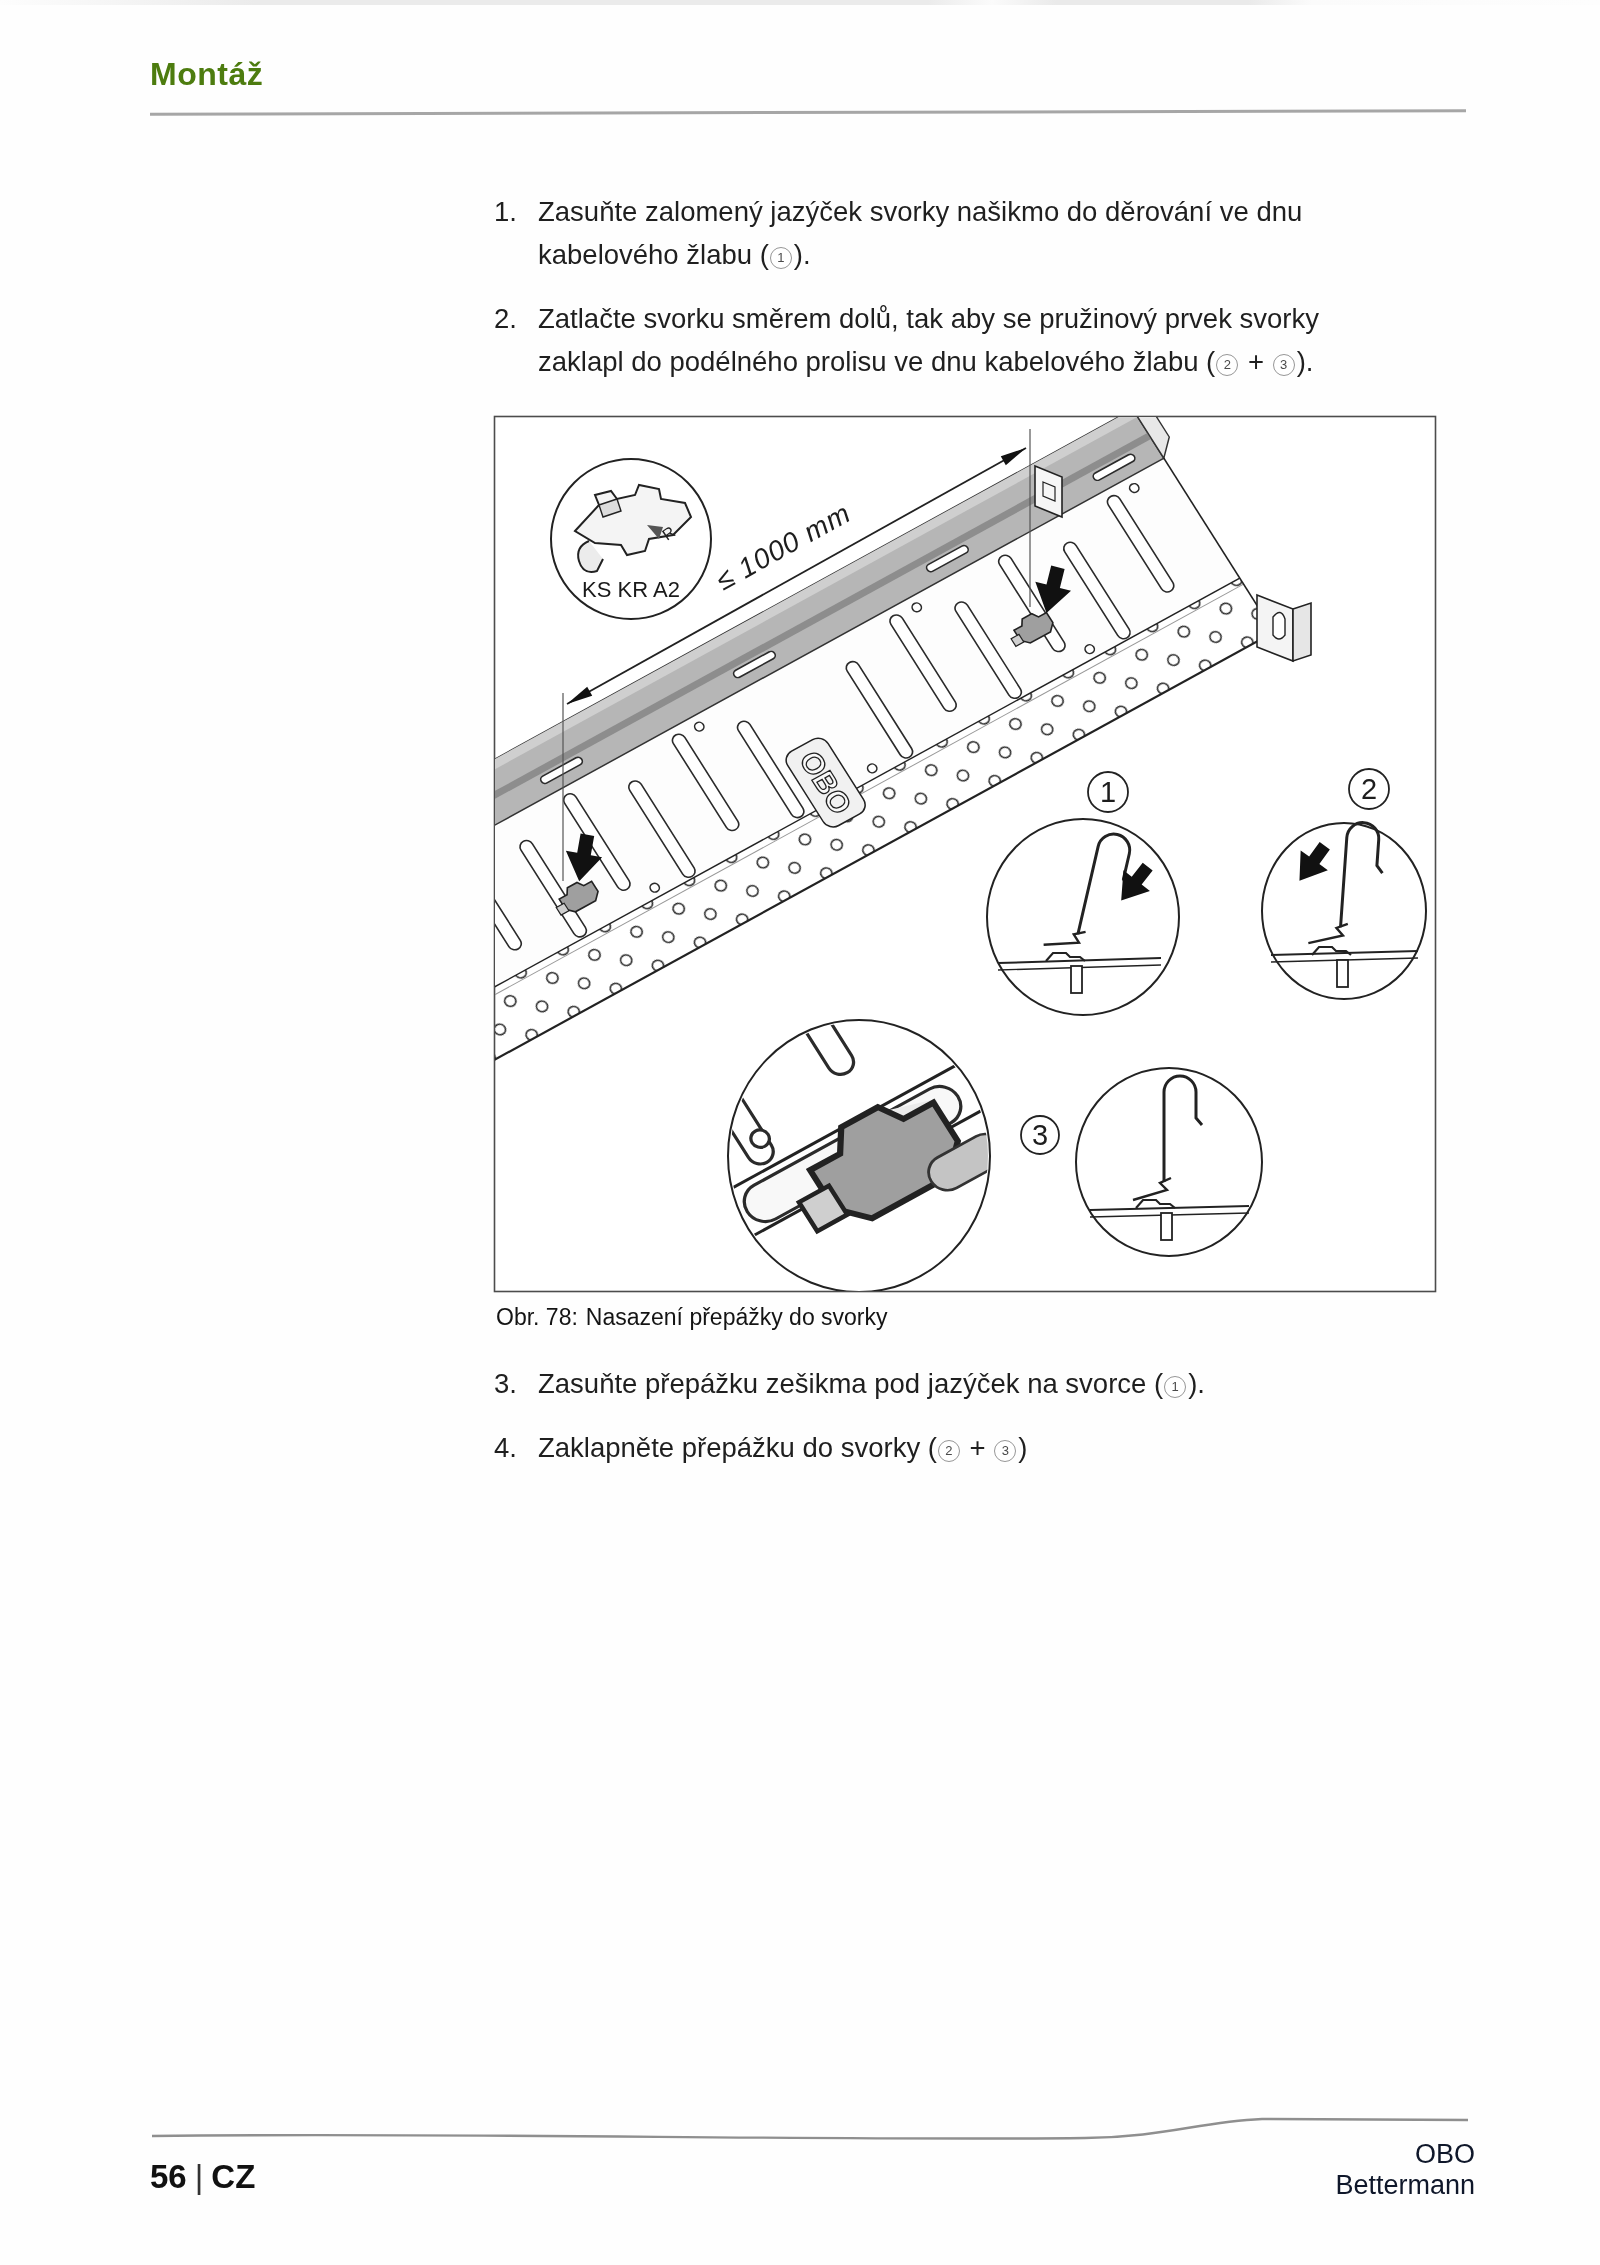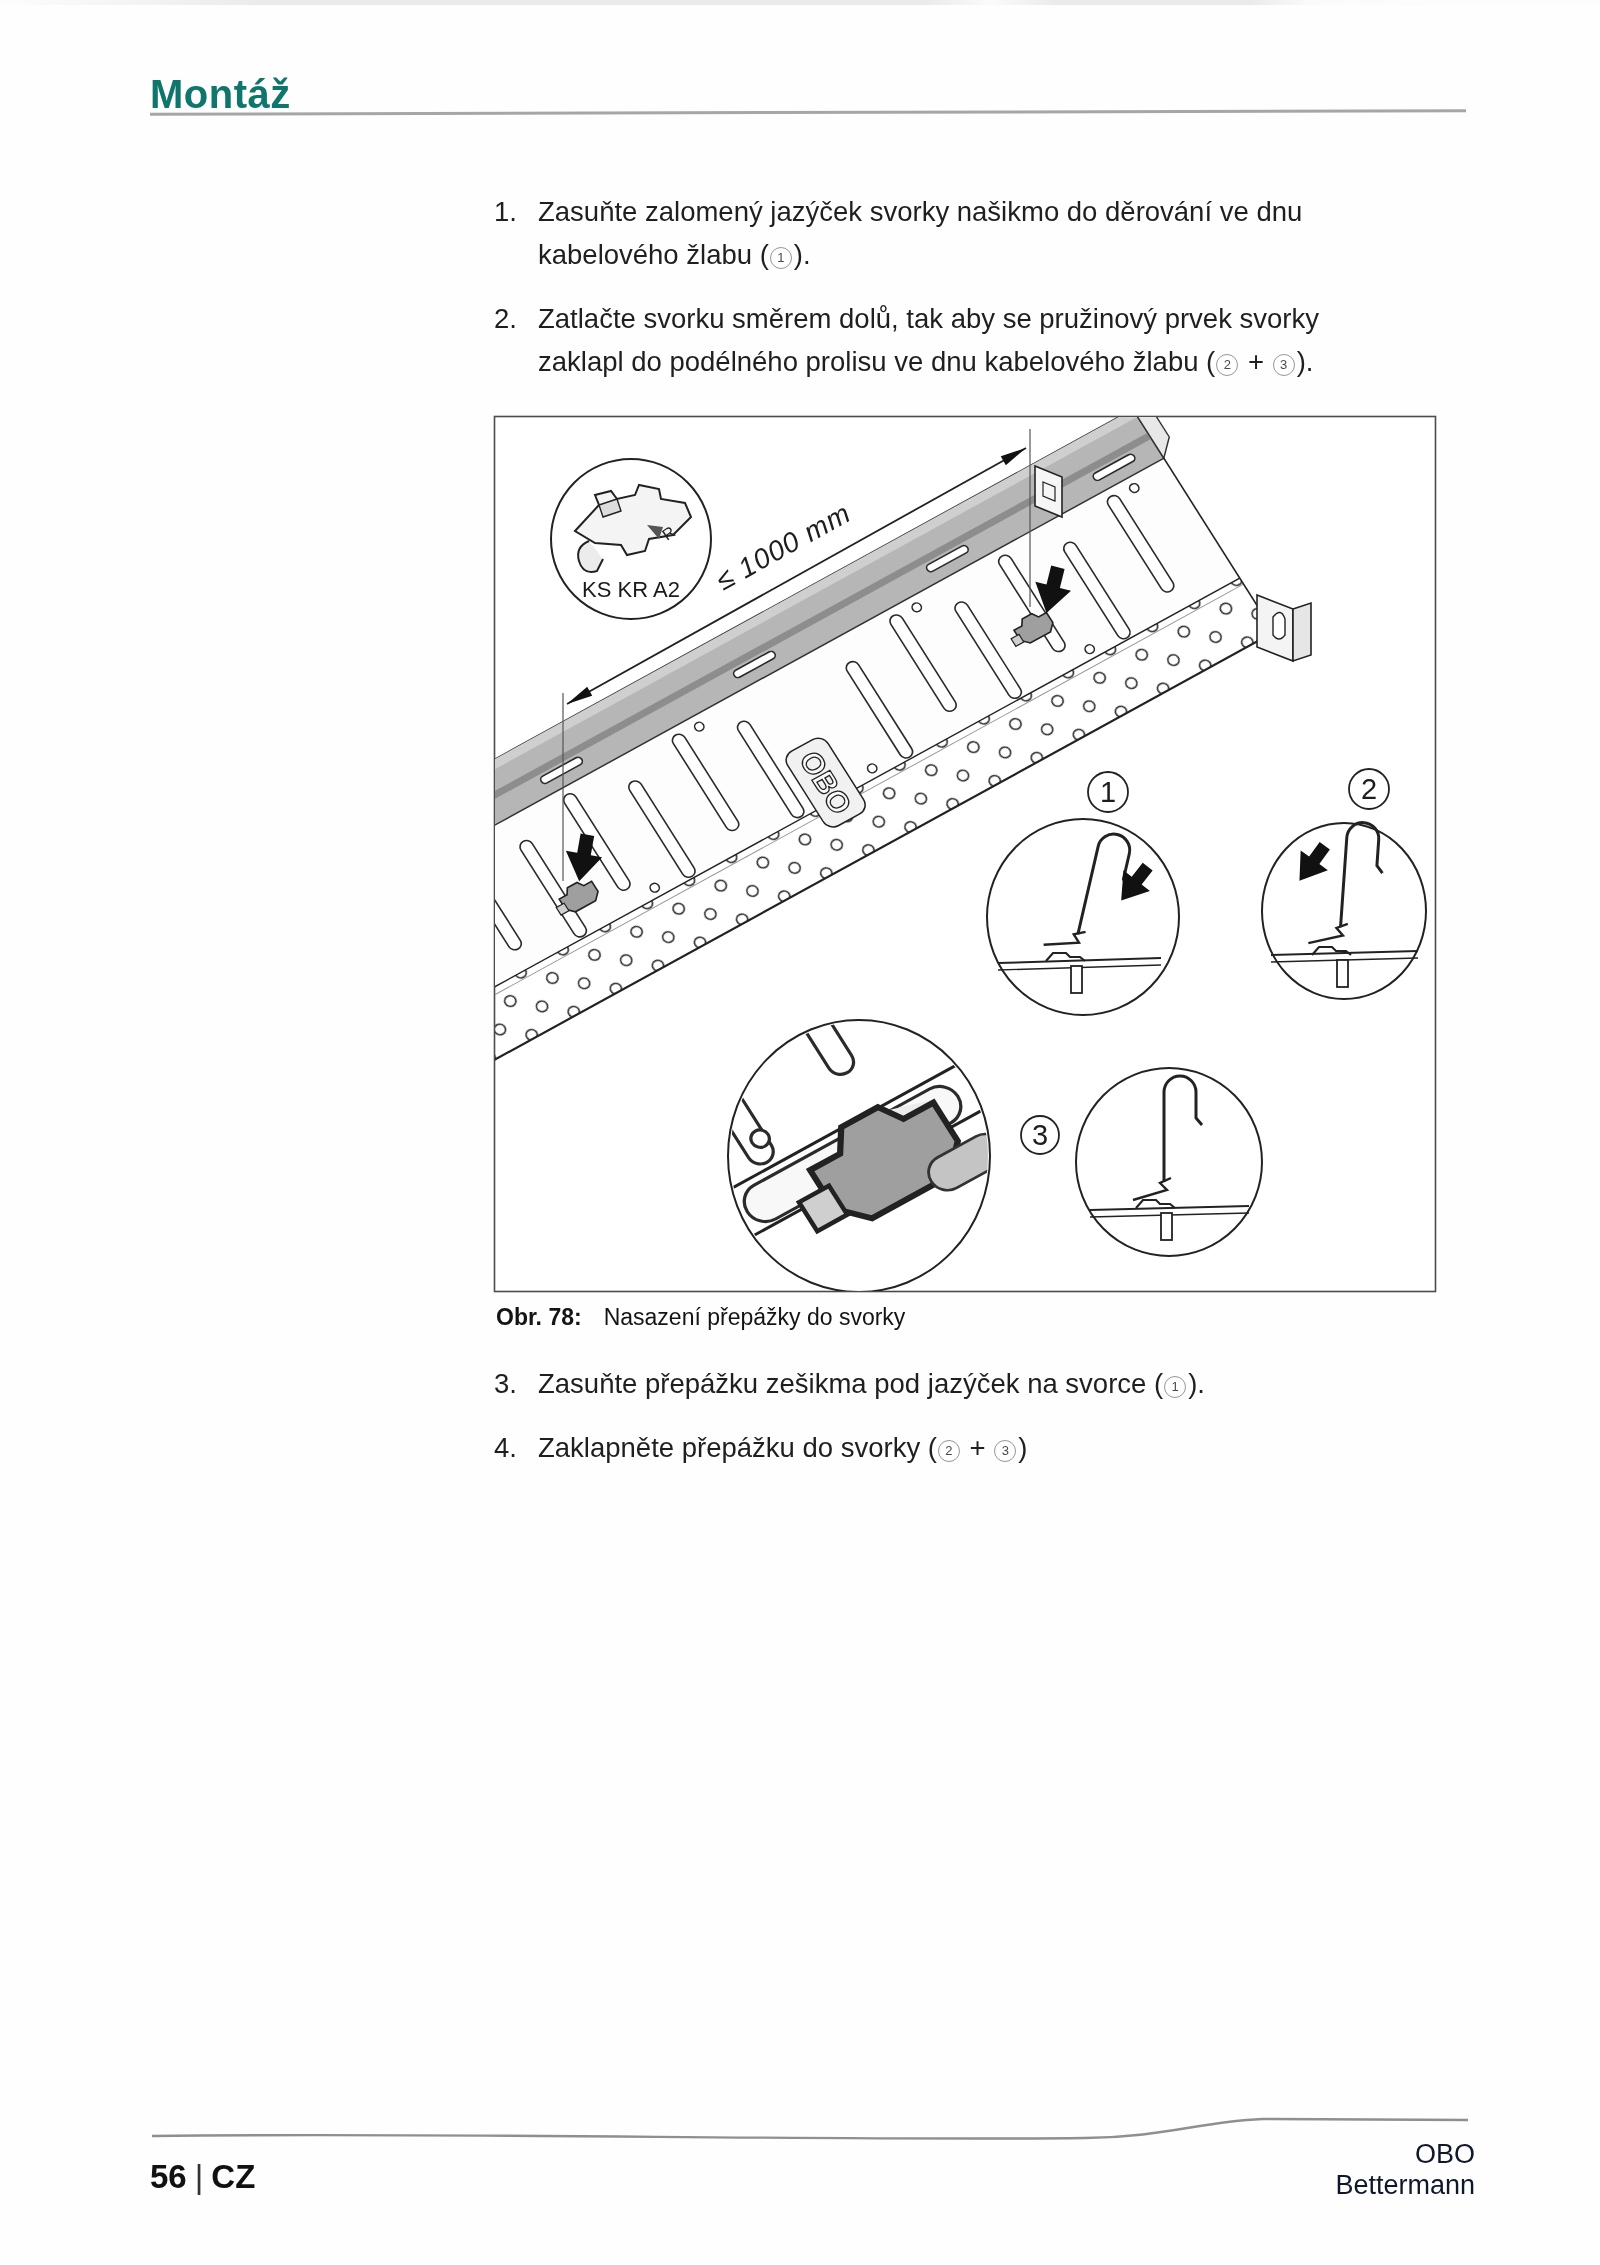--- a/index.html
+++ b/index.html
@@ -4,34 +4,34 @@
 <style>
   html,body{margin:0;padding:0;}
   body{
     width:1600px;height:2265px;position:relative;overflow:hidden;
     background:#fefefe;color:#1f1f1f;
     font-family:"Liberation Sans","DejaVu Sans",sans-serif;
     -webkit-font-smoothing:antialiased;
   }
   .top-edge{position:absolute;top:0;left:0;width:1600px;height:5px;
     background:linear-gradient(to right,#fdfdfd 0%,#ebebeb 16%,#ebebeb 58%,#fbfbfb 62%,#eaeaea 66%,#eaeaea 78%,#fbfbfb 82%,#fdfdfd 100%);}
-  .page-title{position:absolute;left:150px;top:72px;font-size:40px;font-weight:bold;color:#0f766e;letter-spacing:.5px;}
+  .page-title{position:absolute;left:150px;top:56px;font-size:32px;font-weight:bold;color:#4d7c0f;letter-spacing:.5px;}
   .header-rule{position:absolute;left:150px;top:111px;width:1316px;height:2.5px;background:#a6a6a6;transform:rotate(-0.15deg);}
   .steps{position:absolute;left:494px;width:950px;}
   #steps-top{top:190px;}
   #steps-bottom{top:1362px;}
   .step{display:flex;font-size:27.5px;line-height:43px;margin-bottom:21px;color:#1f1f1f;}
   .step-num{flex:0 0 44px;}
   .step-body{width:905px;}
   .refbadge{display:inline-flex;align-items:center;justify-content:center;
     width:20px;height:20px;border:1.5px solid #979797;border-radius:50%;
     font-size:13px;line-height:1;color:#4a4a4a;vertical-align:2px;margin:0 2px 0 1px;background:#fff;}
   .figure-wrap{position:absolute;left:493px;top:415px;width:944px;height:878px;}
   .caption{position:absolute;left:496px;top:1304px;font-size:23px;color:#141414;}
-  .caption .cap-label{font-weight:bold;margin-right:22px;text-align:center;}
+  .caption .cap-label{font-weight:normal;margin-right:8px;text-align:center;}
   .footer-left{position:absolute;left:150px;top:2158px;font-size:33px;font-weight:bold;color:#111;}
   .footer-left .sep{font-weight:normal;color:#333;padding:0 8px;}
   .footer-right{position:absolute;left:1270px;top:2139px;width:205px;text-align:right;font-size:27px;color:#0f172a;}
   .footer-rule{position:absolute;left:0;top:2105px;}
   svg text{font-family:"Liberation Sans","DejaVu Sans",sans-serif;}
   .ln{fill:#ffffff;stroke:#2b2b2b;stroke-width:1.6;}
   .badge-t{font-size:29px;fill:#1d1d1d;text-anchor:middle;}
 </style>
 </head>
 <body>

